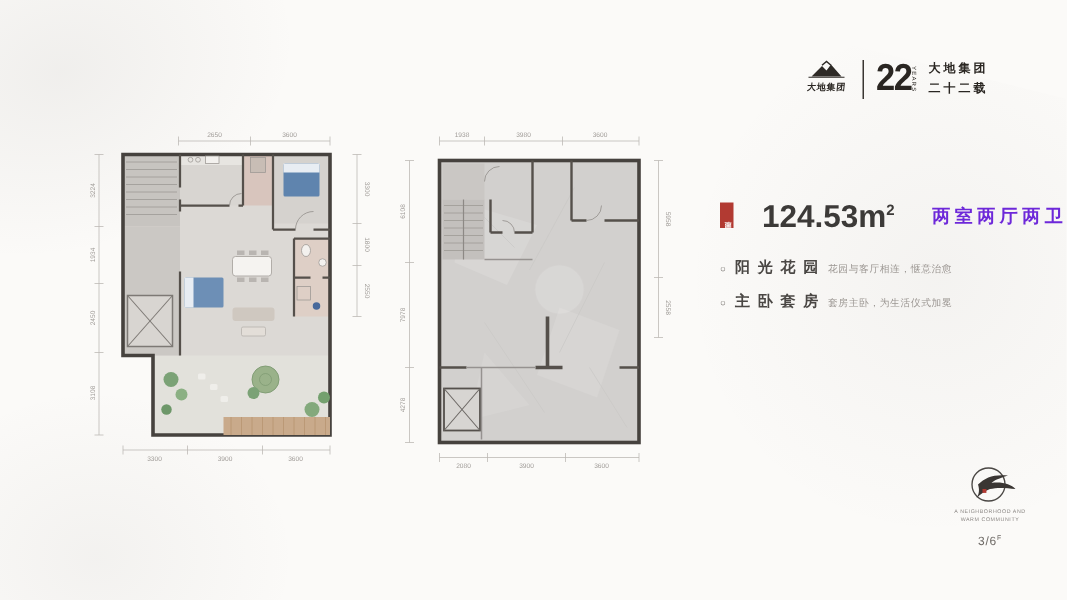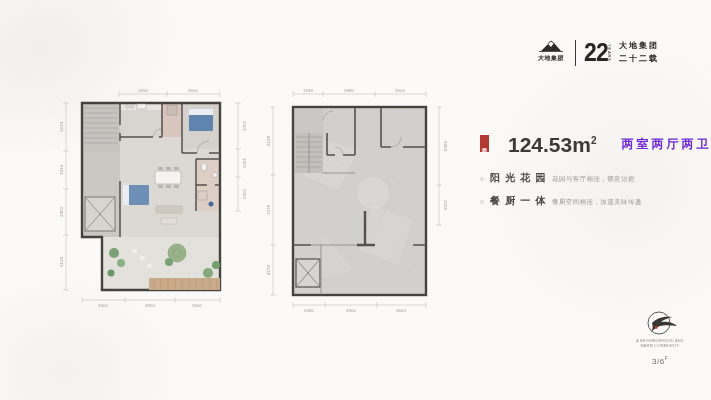--- a/index.html
+++ b/index.html
@@ -303,22 +303,22 @@
       <span class="layout">两室两厅两卫</span>
     </div>
     <div class="features">
       <div class="feat">
         <span class="mk">○</span>
         <span class="lb">阳 光 花 园</span>
         <span class="ds">花园与客厅相连，惬意治愈</span>
       </div>
       <div class="feat">
         <span class="mk">○</span>
-        <span class="lb">餐 厨 一 体</span>
-        <span class="ds">餐厨空间相连，加速美味传递</span>
+        <span class="lb">主 卧 套 房</span>
+        <span class="ds">套房主卧，为生活仪式加冕</span>
       </div>
     </div>
   </div>
 
   <div class="seal">
     <div class="ring">
       <svg width="34" height="26" viewBox="0 0 34 26" style="position:absolute; left:-2px; top:0;">
         <circle cx="13" cy="13" r="11" fill="none" stroke="#4a4744" stroke-width=".9"></circle>
         <path d="M6,13 C11,8 17,6 26,7 C20,9 17,10 15,12 C22,11 28,13 31,16 C24,15 18,15 14,16 C11,17 8,19 5,22 C7,19 7,16 6,13 Z" fill="#3a3633"></path>
         <rect x="9" y="16" width="2.6" height="2.6" fill="#b23a32"></rect>

